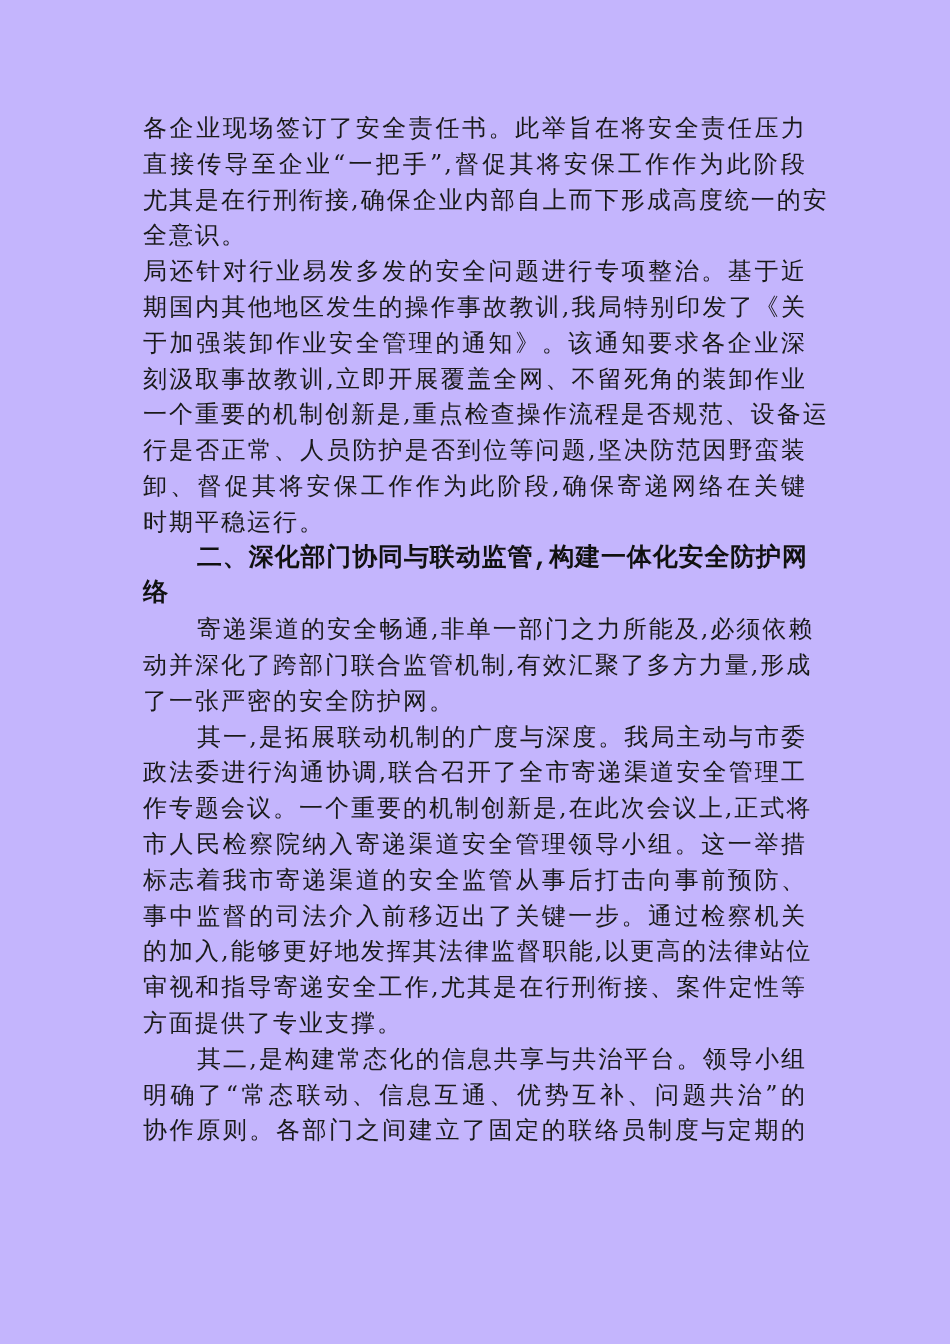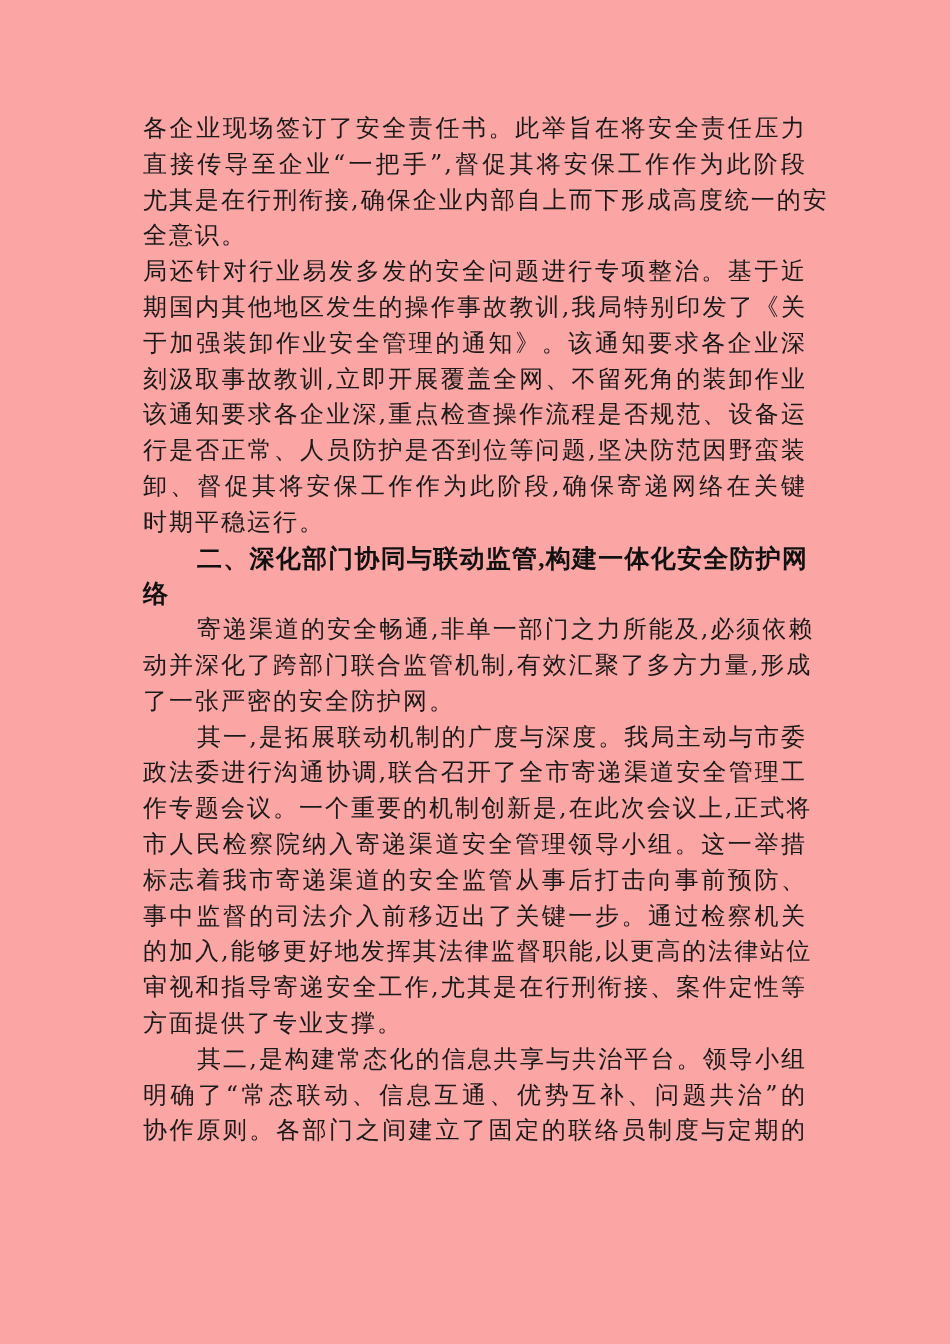--- a/index.html
+++ b/index.html
@@ -1,35 +1,35 @@
 <!DOCTYPE html>
 <html><head>
   <meta charset="utf-8">
   <style>
     html, body { margin: 0; padding: 0; background: #ffffff; }
     body { width: 950px; height: 1344px; position: relative; overflow: hidden; }
     .page {
       position: absolute; left: 0; top: 0; width: 950px; height: 1344px;
-      background: #fca5a5;
+      background: #c4b5fd;
     }
     .text-block {
       position: absolute; left: 143px; top: 111px; width: 664px;
       font-family: "DejaVu Serif", "Liberation Serif", serif;
       font-size: 24px; color: #1a1a1a;
     }
     .line {
       height: 35.8px; line-height: 35.8px;
       white-space: nowrap; overflow: visible;
       text-align: justify; text-align-last: justify;
       letter-spacing: 2px;
     }
     .line.last { text-align-last: left; }
     .line.indent { padding-left: 54px; }
     .line.heading {
-      font-family: Liberation Serif, serif;
+      font-family: Liberation Mono, monospace;
       font-weight: bold; font-size: 25px; letter-spacing: 0px; color: #111;
     }
     .line.heading.indent { padding-left: 54px; }
   </style>
 </head>
 <body>
 
 <div class="page">
   <div class="text-block">
 
@@ -38,21 +38,21 @@
       <div class="line">直接传导至企业“一把手”,督促其将安保工作作为此阶段</div>
       <div class="line">尤其是在行刑衔接,确保企业内部自上而下形成高度统一的安</div>
       <div class="line last">全意识。</div>
     </div>
 
     <div>
       <div class="line">局还针对行业易发多发的安全问题进行专项整治。基于近</div>
       <div class="line">期国内其他地区发生的操作事故教训,我局特别印发了《关</div>
       <div class="line">于加强装卸作业安全管理的通知》。该通知要求各企业深</div>
       <div class="line">刻汲取事故教训,立即开展覆盖全网、不留死角的装卸作业</div>
-      <div class="line">该通知要求各企业深,重点检查操作流程是否规范、设备运</div>
+      <div class="line">一个重要的机制创新是,重点检查操作流程是否规范、设备运</div>
       <div class="line">行是否正常、人员防护是否到位等问题,坚决防范因野蛮装</div>
       <div class="line">卸、督促其将安保工作作为此阶段,确保寄递网络在关键</div>
       <div class="line last">时期平稳运行。</div>
     </div>
 
     <div>
       <div class="line heading indent">二、深化部门协同与联动监管,构建一体化安全防护网</div>
       <div class="line heading last">络</div>
     </div>
 

